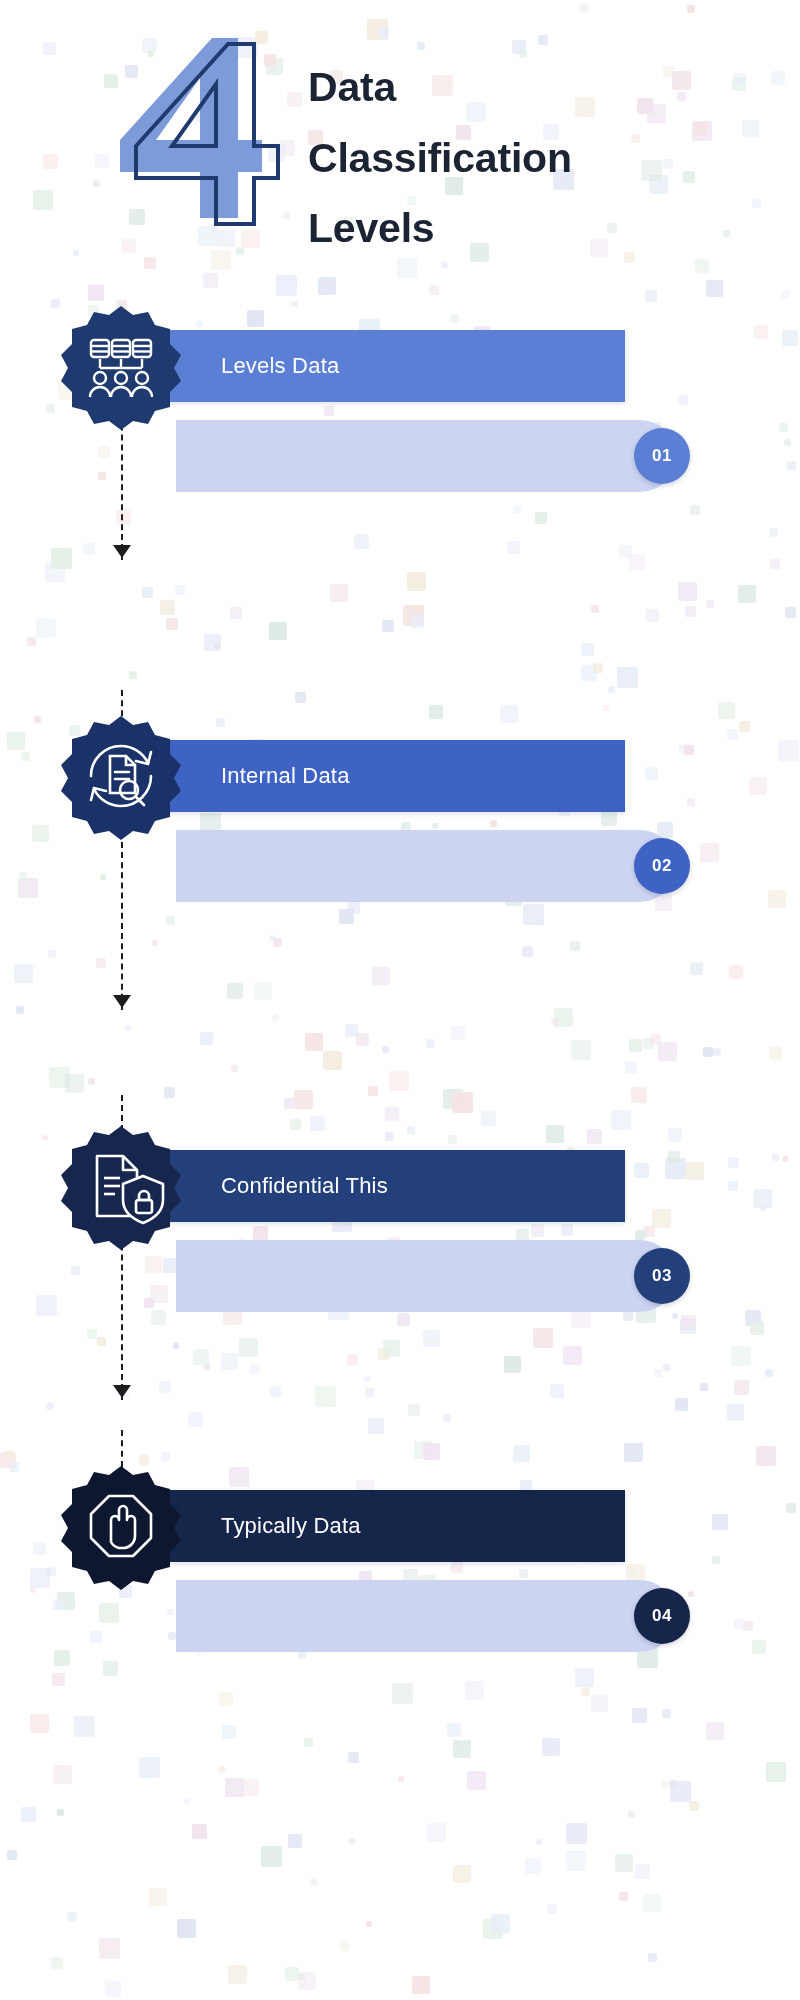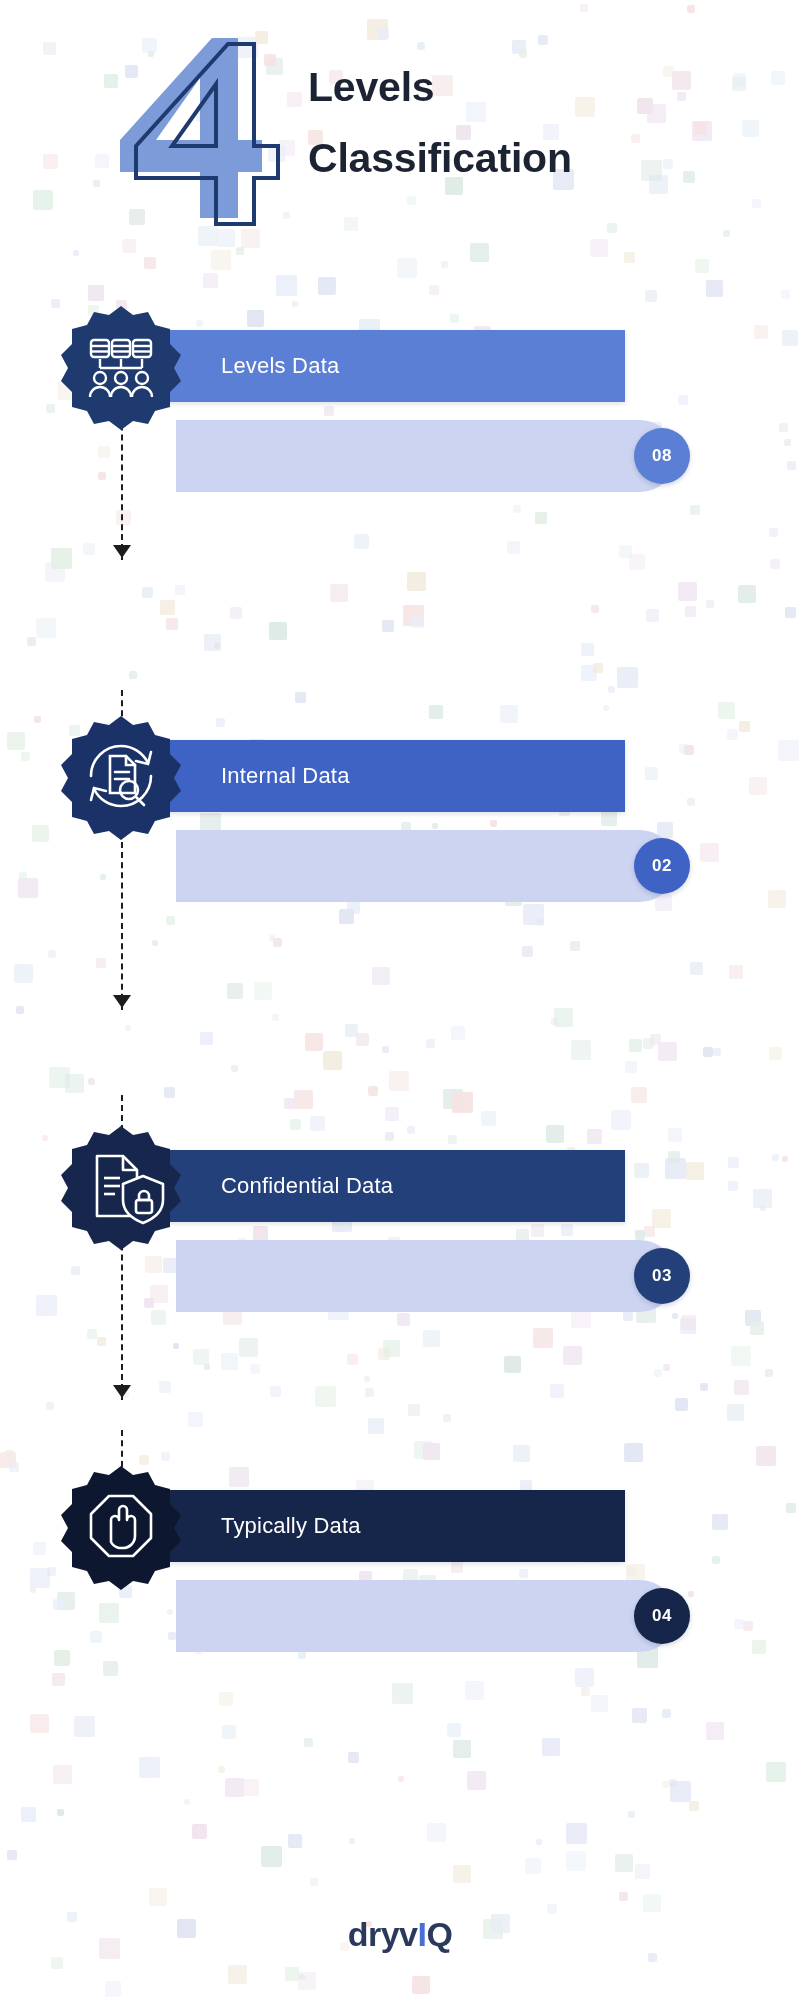--- a/index.html
+++ b/index.html
@@ -686,22 +686,23 @@
       <svg width="200" height="230" viewBox="0 0 200 230" xmlns="http://www.w3.org/2000/svg">
 
         <path d="M112 6 L138 6 L138 108 L162 108 L162 140 L138 140 L138 186 L100 186 L100 140 L20 140 L20 108 Z
                  M100 108 L100 46 L56 108 Z" fill="#7e9bd9"></path>
 
         <path d="M128 12 L154 12 L154 114 L178 114 L178 146 L154 146 L154 192 L116 192 L116 146 L36 146 L36 114 Z
                  M116 114 L116 52 L72 114 Z" fill="none" stroke="#1e3a6e" stroke-width="4"></path>
       </svg>
     </div>
     <div class="title">
+      <div>Data</div>
+      <div>Classification</div>
       <div>Levels</div>
-      <div>Classification</div>
     </div>
   </div>
 
   <div class="dashline" style="top:345px; height:215px;"></div>
   <div class="arrow" style="top:545px;"></div>
   <div class="dashline" style="top:690px; height:320px;"></div>
   <div class="arrow" style="top:995px;"></div>
   <div class="dashline" style="top:1095px; height:305px;"></div>
   <div class="arrow" style="top:1385px;"></div>
   <div class="dashline" style="top:1430px; height:120px;"></div>
@@ -733,21 +734,21 @@
           <circle cx="43" cy="76" r="6"></circle>
           <path d="M33 95 a10 10 0 0 1 20 0"></path>
           <circle cx="64" cy="76" r="6"></circle>
           <path d="M54 95 a10 10 0 0 1 20 0"></path>
           <circle cx="85" cy="76" r="6"></circle>
           <path d="M75 95 a10 10 0 0 1 20 0"></path>
         </g>
       </svg>
     </div>
     <div class="card" style="top:90px;">
-      <div class="numchip" style="background:#5b7fd4;">08</div>
+      <div class="numchip" style="background:#5b7fd4;">01</div>
     </div>
   </div>
 
   <div class="level" style="top:740px;">
     <div class="bar" style="top:0; background:#3f63c4;">
       <span class="bar-label">Internal Data</span>
     </div>
     <div class="badge" style="top:-28px;">
       <svg width="128" height="128" viewBox="0 0 128 128" xmlns="http://www.w3.org/2000/svg">
         <path d="M64 4 L76 13 L91 10 L98 23 L113 27 L113 42 L124 53 L117 66 L124 79 L113 90 L113 105 L98 109 L91 122 L76 119 L64 128 L52 119 L37 122 L30 109 L15 105 L15 90 L4 79 L11 66 L4 53 L15 42 L15 27 L30 23 L37 10 L52 13 Z" fill="#1a3268"></path>
@@ -768,21 +769,21 @@
         </g>
       </svg>
     </div>
     <div class="card" style="top:90px;">
       <div class="numchip" style="background:#3f63c4;">02</div>
     </div>
   </div>
 
   <div class="level" style="top:1150px;">
     <div class="bar" style="top:0; background:#24407a;">
-      <span class="bar-label">Confidential Data</span>
+      <span class="bar-label">Confidential This</span>
     </div>
     <div class="badge" style="top:-28px;">
       <svg width="128" height="128" viewBox="0 0 128 128" xmlns="http://www.w3.org/2000/svg">
         <path d="M64 4 L76 13 L91 10 L98 23 L113 27 L113 42 L124 53 L117 66 L124 79 L113 90 L113 105 L98 109 L91 122 L76 119 L64 128 L52 119 L37 122 L30 109 L15 105 L15 90 L4 79 L11 66 L4 53 L15 42 L15 27 L30 23 L37 10 L52 13 Z" fill="#16264c"></path>
         <g fill="none" stroke="#ffffff" stroke-width="2.6" stroke-linejoin="round">
           <path d="M40 34 h26 l14 14 v46 h-40 z"></path>
           <path d="M66 34 v14 h14"></path>
           <line x1="47" y1="56" x2="63" y2="56"></line>
           <line x1="47" y1="64" x2="63" y2="64"></line>
           <line x1="47" y1="72" x2="58" y2="72"></line>
@@ -809,17 +810,14 @@
           <polygon points="52,34 76,34 94,52 94,76 76,94 52,94 34,76 34,52"></polygon>
           <path d="M54 72 v-14 a4 4 0 0 1 8 0 v-10 a4 4 0 0 1 8 0 v10 a4 4 0 0 1 8 0 v16 a12 12 0 0 1 -12 12 h-4 a12 12 0 0 1 -8 -6 z"></path>
         </g>
       </svg>
     </div>
     <div class="card" style="top:90px;">
       <div class="numchip" style="background:#16254a;">04</div>
     </div>
   </div>
 
-  <div class="footer-logo">
-    <span class="lg-dryv">dryv</span><span class="lg-i">I</span><span class="lg-q">Q</span>
-  </div>
 
 </div>
 
 </body></html>

